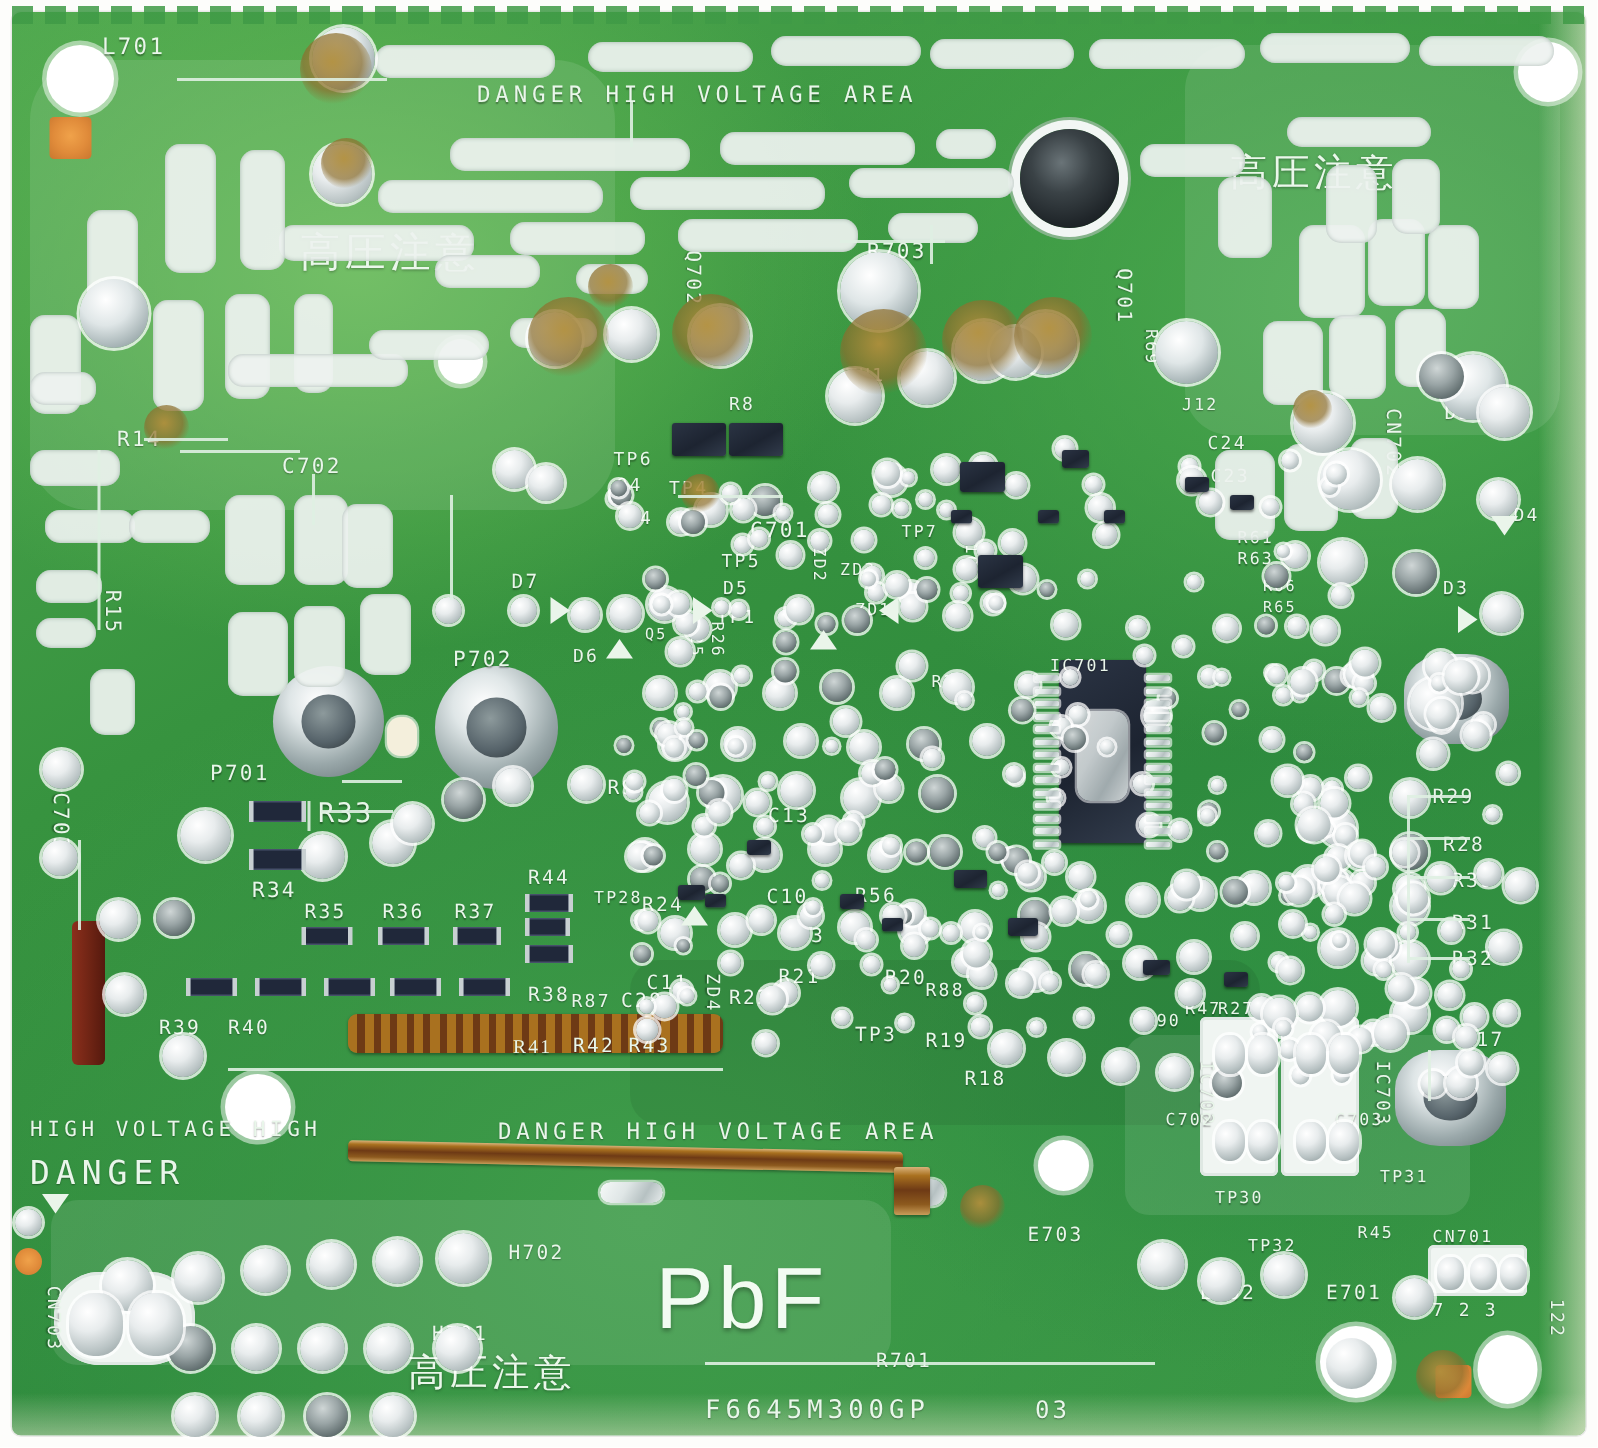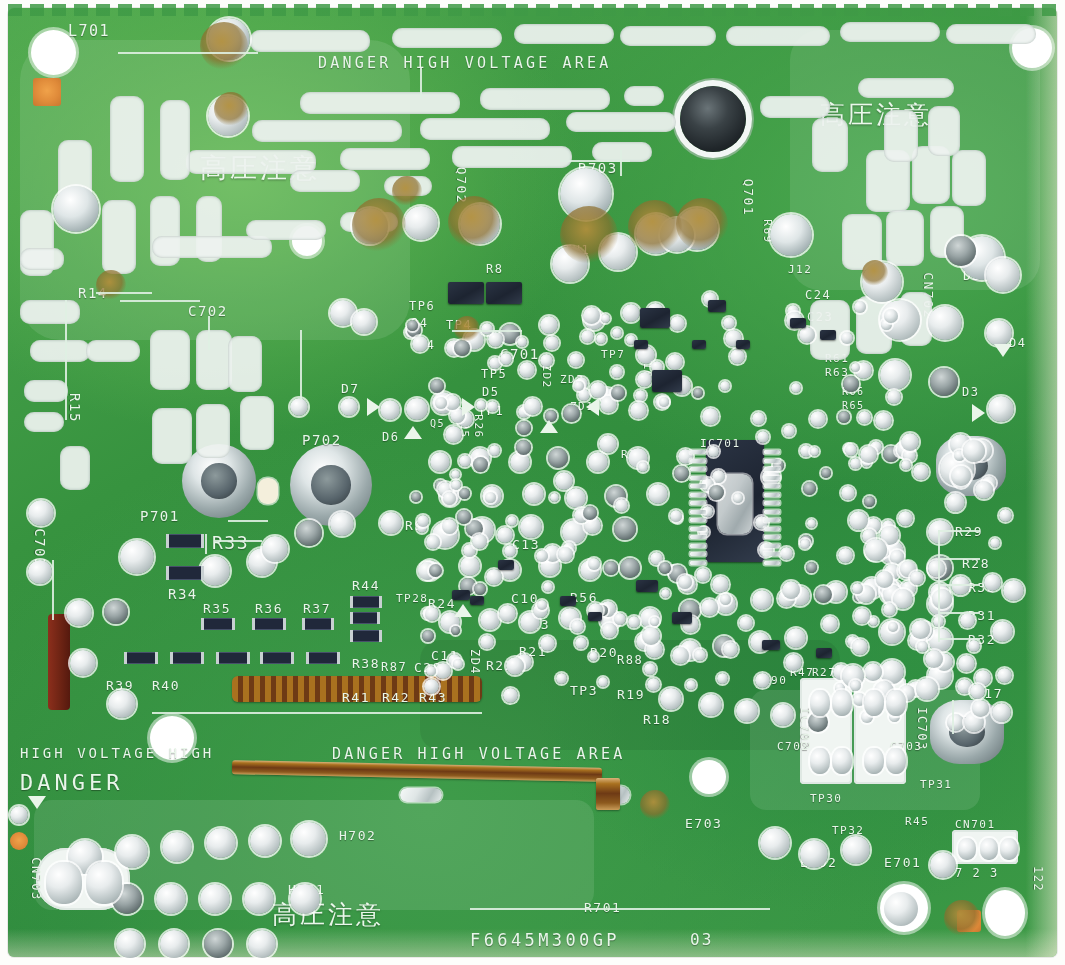--- a/index.html
+++ b/index.html
@@ -110,20 +110,21 @@
   <div class="hole" style="left:692px;top:760px;width:34px;height:34px;"></div>
   <div class="hole" style="left:150px;top:716px;width:44px;height:44px;"></div>
   <div class="hole" style="left:985px;top:890px;width:40px;height:46px;"></div>
   <div class="hole" style="left:880px;top:884px;width:48px;height:48px;"></div>
 
   <div class="orangepad" style="left:33px;top:78px;width:28px;height:28px;"></div>
   <div class="orangepad" style="left:957px;top:910px;width:24px;height:22px;"></div>
   <div class="pad" style="left:10px;top:806px;width:18px;height:18px;"></div>
   <div class="orangepad" style="left:10px;top:832px;width:18px;height:18px;border-radius:50%;"></div>
 
+  <div class="bigtext" style="left:437px;top:832px;font-size:58px;letter-spacing:3px;">PbF</div>
 
   <div class="silk" style="left:318px;top:54px;font-size:15px;letter-spacing:3.2px;">DANGER HIGH VOLTAGE AREA</div>
   <div class="silk" style="left:332px;top:745px;font-size:15px;letter-spacing:3.2px;">DANGER HIGH VOLTAGE AREA</div>
   <div class="silk" style="left:20px;top:745px;font-size:14px;letter-spacing:3px;">HIGH VOLTAGE HIGH</div>
   <div class="silk" style="left:20px;top:770px;font-size:22px;letter-spacing:4px;">DANGER</div>
 
   <div class="cjk" style="left:200px;top:150px;font-size:27px;">高圧注意</div>
   <div class="cjk" style="left:820px;top:98px;font-size:25px;">高圧注意</div>
   <div class="cjk" style="left:272px;top:898px;font-size:25px;">高圧注意</div>
 
@@ -172,21 +173,21 @@
       <div class="silk" style="left: 140px; top: 508px; font-size: 14px;">P701</div>
       <div class="silk" style="left: 302px; top: 432px; font-size: 14px;">P702</div>
       <div class="silk" style="left: 212px; top: 532px; font-size: 18px;">R33</div>
       <div class="silk" style="left: 168px; top: 586px; font-size: 14px;">R34</div>
       <div class="silk" style="left: 203px; top: 601px; font-size: 13px;">R35</div>
       <div class="silk" style="left: 255px; top: 601px; font-size: 13px;">R36</div>
       <div class="silk" style="left: 303px; top: 601px; font-size: 13px;">R37</div>
       <div class="silk" style="left: 352px; top: 656px; font-size: 13px;">R38</div>
       <div class="silk" style="left: 106px; top: 678px; font-size: 13px;">R39</div>
       <div class="silk" style="left: 152px; top: 678px; font-size: 13px;">R40</div>
-      <div class="silk" style="left: 342px; top: 690px; font-size: 13px;">R41</div>
+      <div class="silk" style="left: 342px; top: 690px; font-size: 13px; font-family: Liberation Serif, serif;">R41</div>
       <div class="silk" style="left: 382px; top: 690px; font-size: 13px;">R42</div>
       <div class="silk" style="left: 419px; top: 690px; font-size: 13px;">R43</div>
       <div class="silk" style="left: 352px; top: 578px; font-size: 13px;">R44</div>
       <div class="silk" style="left: 381px; top: 660px; font-size: 12px;">R87</div>
       <div class="silk" style="left: 414px; top: 660px; font-size: 13px;">C28</div>
       <div class="silk" style="left: 431px; top: 648px; font-size: 13px;">C11</div>
       <div class="silk" style="left: 462px; top: 655px; font-size: 12px; transform: rotate(90deg);">ZD4</div>
       <div class="silk" style="left: 486px; top: 658px; font-size: 13px;">R22</div>
       <div class="silk" style="left: 519px; top: 644px; font-size: 13px;">R21</div>
       <div class="silk" style="left: 522px; top: 617px; font-size: 13px;">R23</div>

